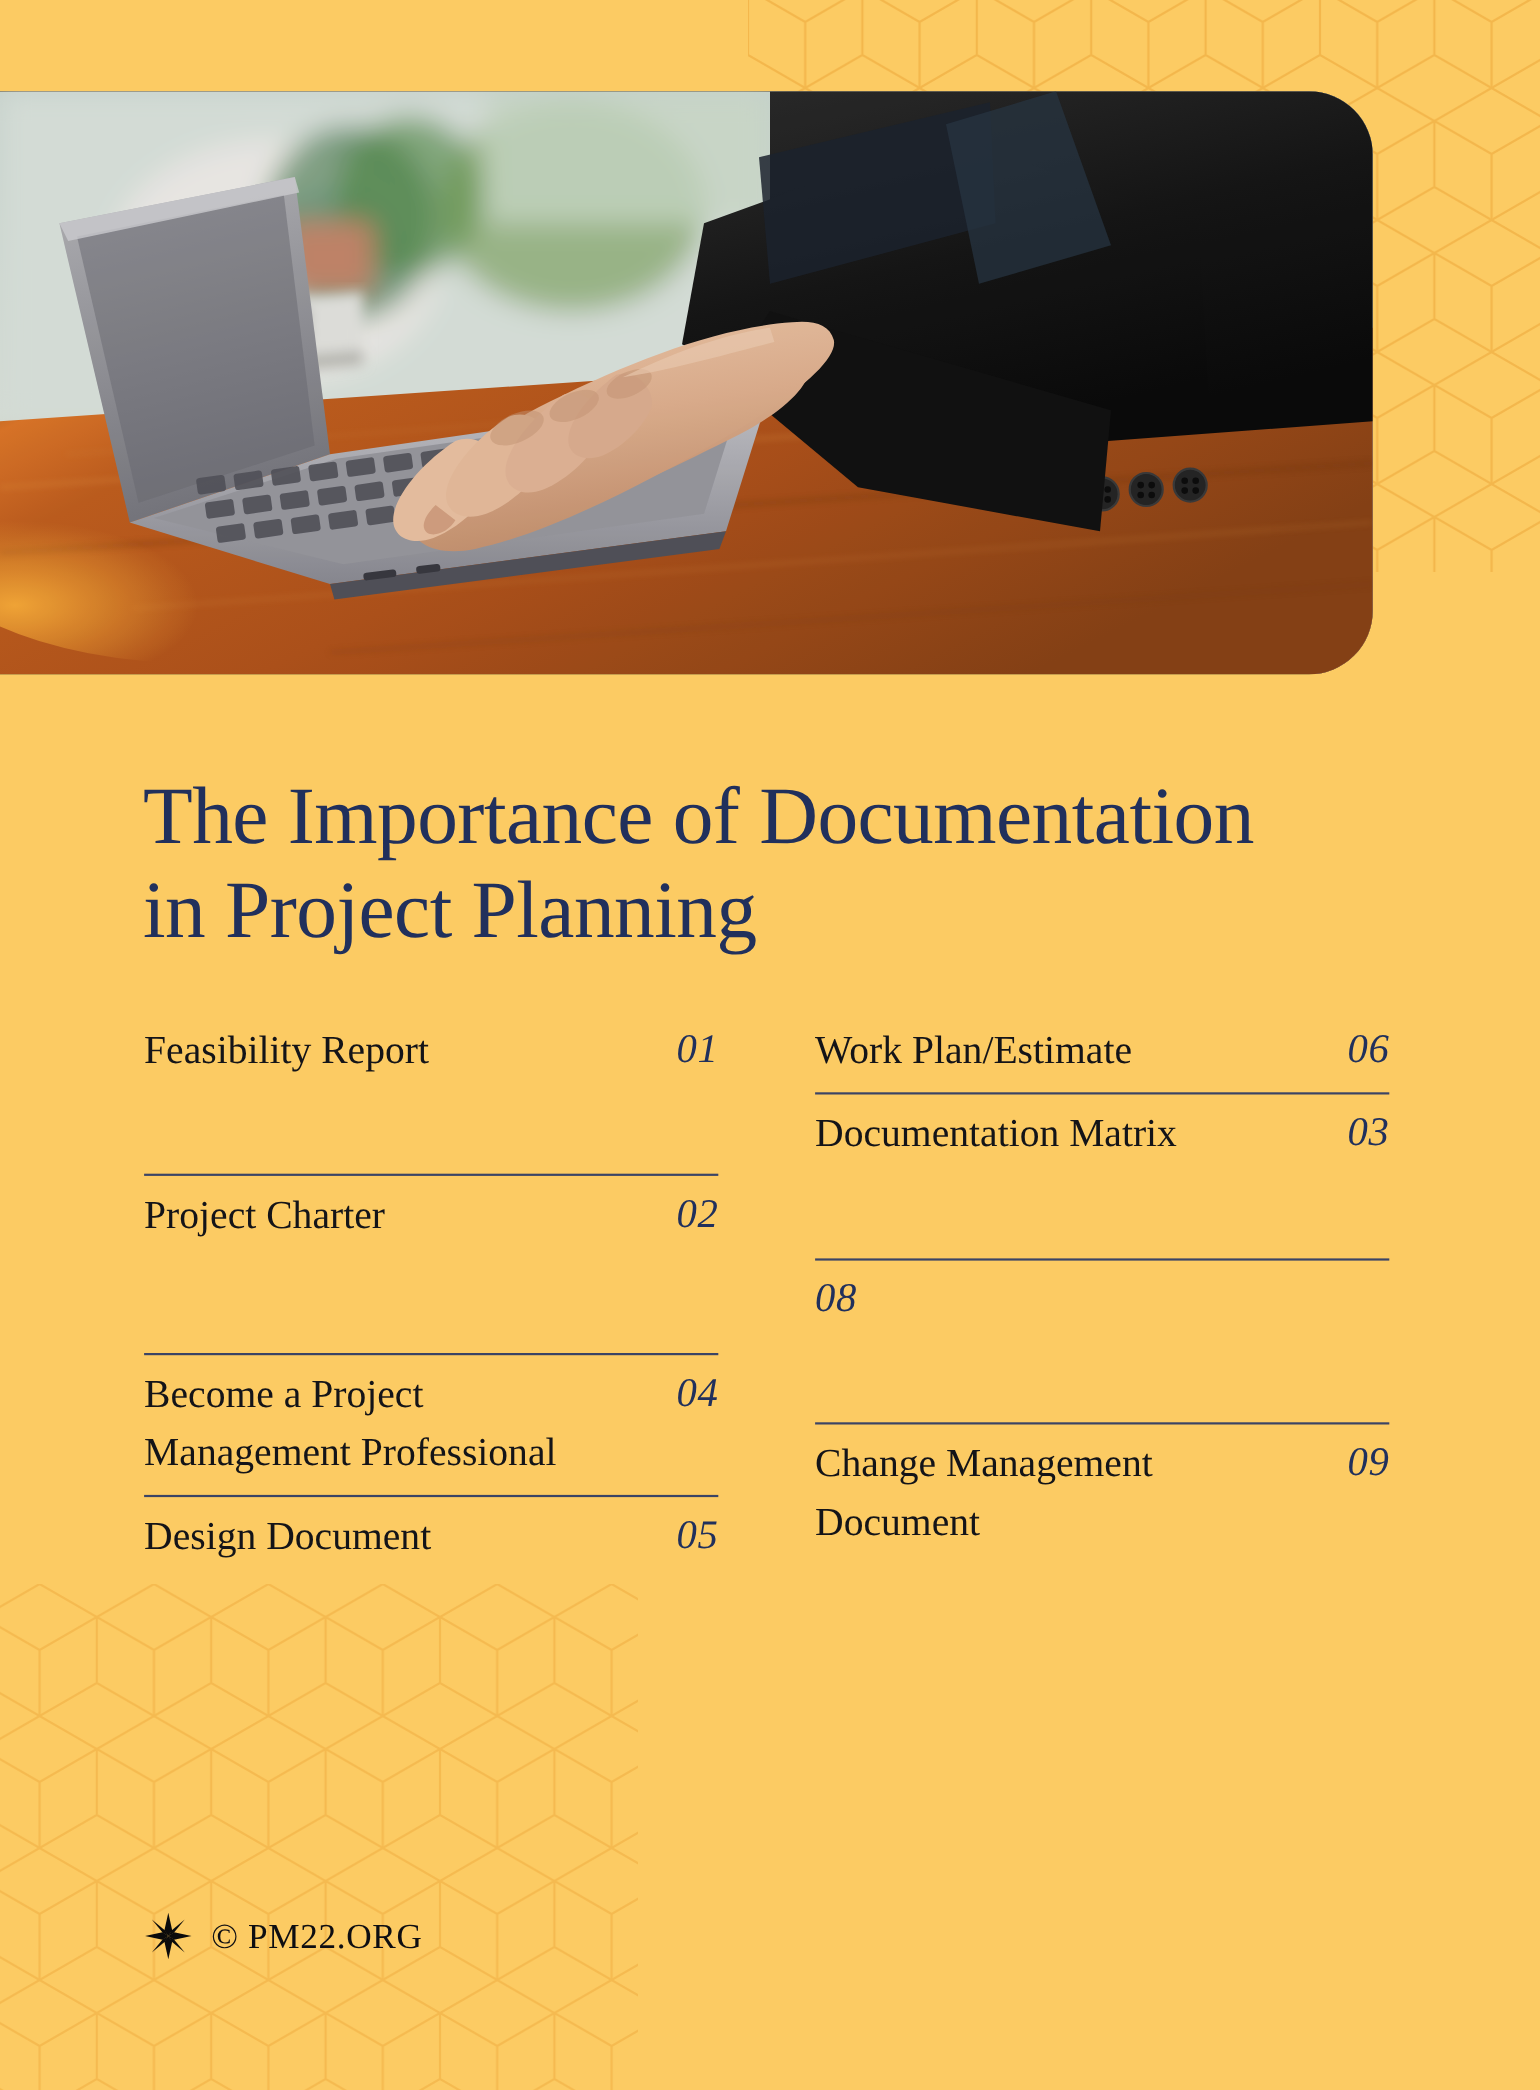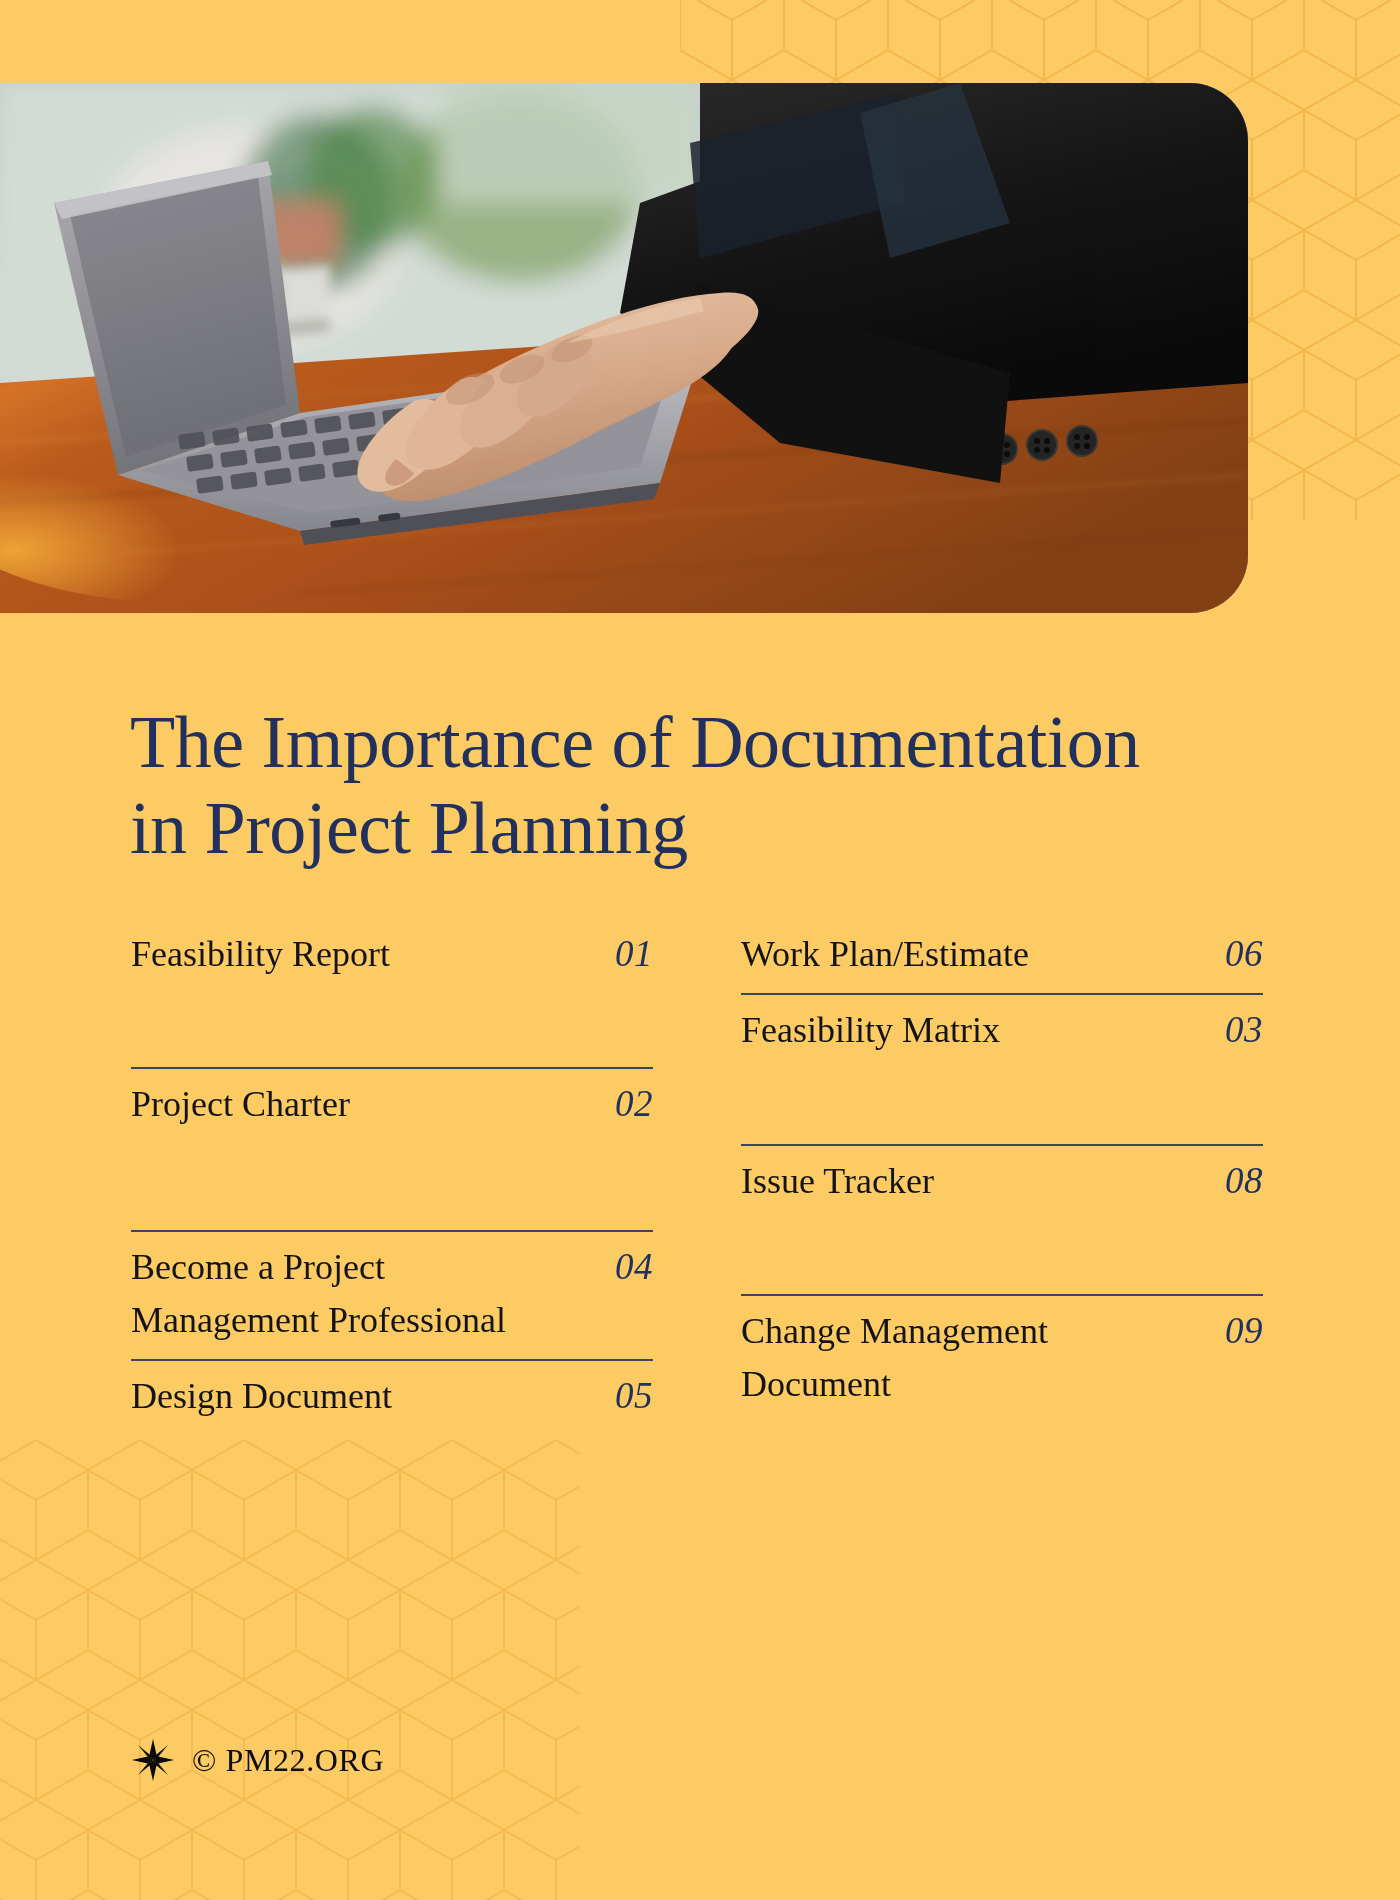--- a/index.html
+++ b/index.html
@@ -382,27 +382,26 @@
 
   <div class="col">
 
     <div class="row no-rule">
       <span class="row-label">Work Plan/Estimate</span>
       <span class="row-num">06</span>
     </div>
     <div class="sp-12"></div>
 
     <div class="row">
-      <span class="row-label">Feasibility Matrix</span>
+      <span class="row-label">Documentation Matrix</span>
       <span class="row-num">03</span>
     </div>
     <div class="sp-86"></div>
 
     <div class="row">
-      <span class="row-label">Issue Tracker</span>
       <span class="row-num">08</span>
     </div>
     <div class="sp-86"></div>
 
     <div class="row">
       <span class="row-label">Change Management Document</span>
       <span class="row-num">09</span>
     </div>
     <div class="sp-12"></div>
 

